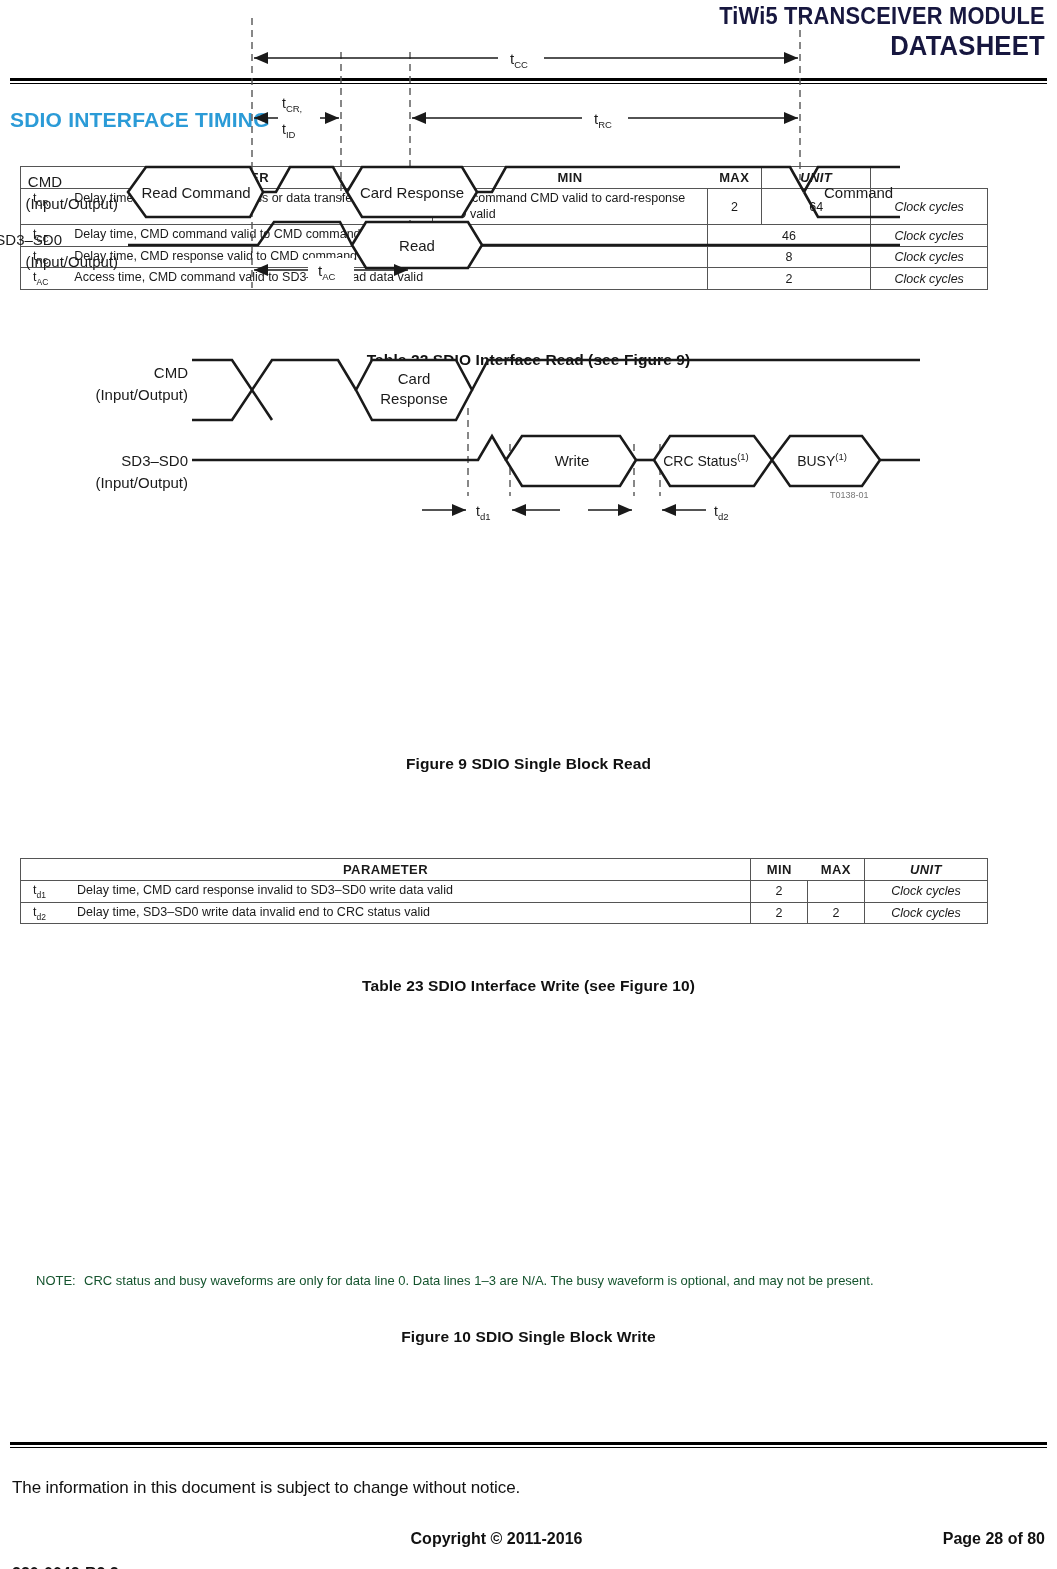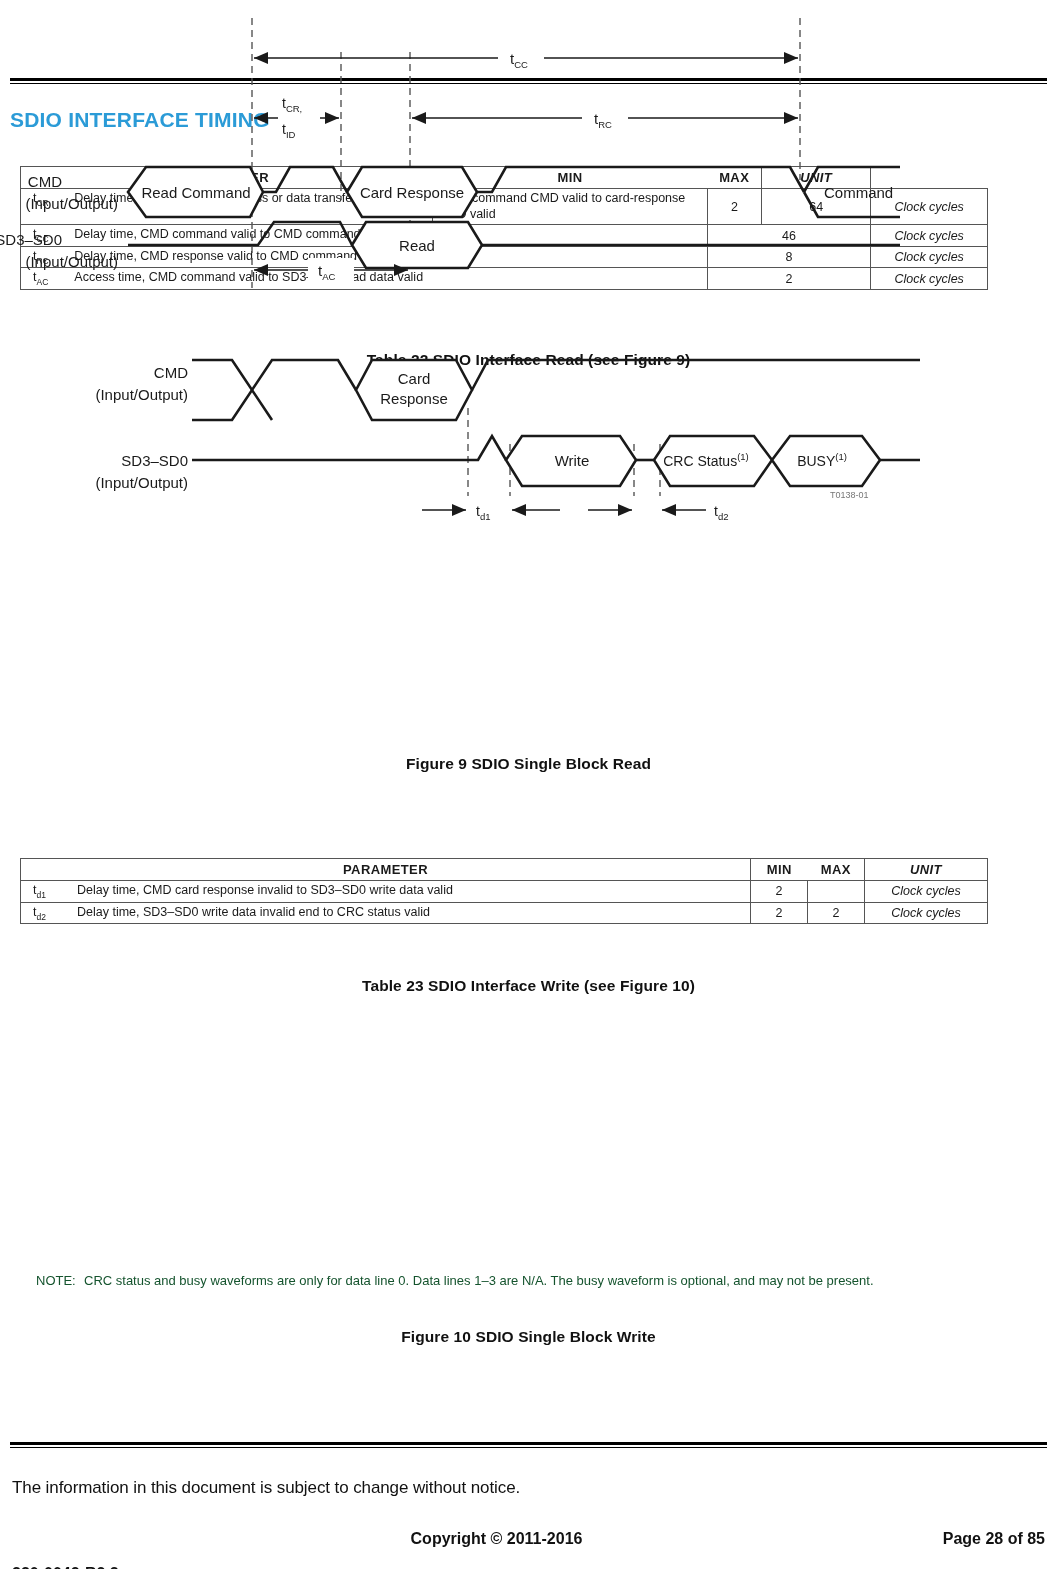--- a/index.html
+++ b/index.html
@@ -274,20 +274,24 @@
     font-weight: bold;
     color: #111;
   }
 </style>
 </head>
 <body>
 
 <div id="page-header">
 
 
+  <div id="header-titles">
+    <div id="header-title-line1">TiWi5 TRANSCEIVER MODULE</div>
+    <div id="header-title-line2">DATASHEET</div>
+  </div>
 
   <div id="header-rule"></div>
 </div>
 
 <div id="section-heading">SDIO INTERFACE TIMING</div>
 
 <table class="ti-table" id="table-22">
   <thead>
     <tr>
       <th class="hdr" colspan="2">PARAMETER</th>
@@ -485,15 +489,15 @@
 </div>
 
 <div class="caption" id="caption-figure-10">Figure 10 SDIO Single Block Write</div>
 
 <div id="page-footer">
   <div id="footer-rule"></div>
   <div id="footer-notice">The information in this document is subject to change without notice.</div>
   <div id="footer-row">
     <div id="footer-doc-id">330-0042-R2.3</div>
     <div id="footer-copyright">Copyright © 2011-2016</div>
-    <div id="footer-pagenum">Page 28 of 85</div>
+    <div id="footer-pagenum">Page 28 of 80</div>
   </div>
 </div>
 
 </body></html>

